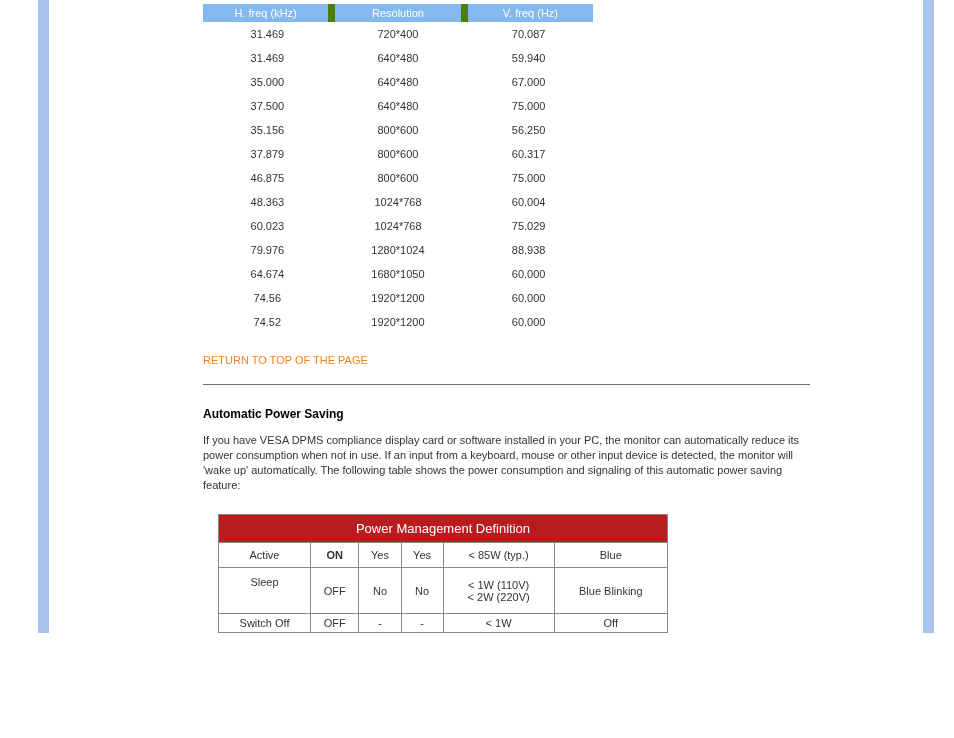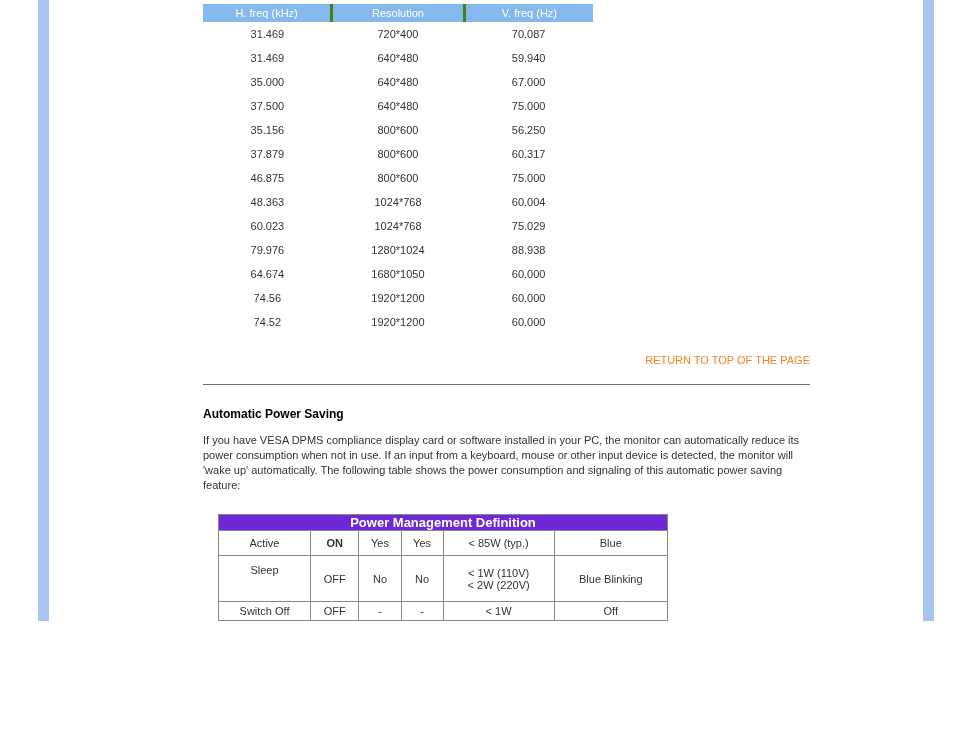--- a/index.html
+++ b/index.html
@@ -38,34 +38,34 @@
   .htable {
     border-collapse: collapse;
     width: 390px;
   }
   .htable th {
     background: #83b9ec;
     color: #fff;
     font-weight: normal;
     font-size: 11px;
     padding: 3px 0;
-    border-right: 3px solid #4d7c0f;
+    border-right: 7px solid #4d7c0f;
     text-align: center;
   }
   .htable th:last-child {
     border-right: none;
   }
   .htable td {
     text-align: center;
     font-size: 11px;
     padding: 6px 0;
     color: #333;
   }
   .return-link {
-    text-align: right;
+    text-align: left;
     color: #f58220;
     font-size: 11px;
     padding: 20px 0 18px 0;
   }
   .return-link a {
     color: #f58220;
     text-decoration: none;
   }
   hr.sep {
     border: none;
@@ -93,25 +93,24 @@
     border-collapse: collapse;
     width: 450px;
   }
   .pmtable td, .pmtable th {
     border: 1px solid #888;
     font-size: 11px;
     text-align: center;
     padding: 6px 4px;
   }
   .pmtable .title-row td {
-    background: #6d28d9;
+    background: #b91c1c;
     color: #fff;
     font-size: 13px;
-    padding: 0 0;
-    font-weight: bold;
+    padding: 6px 0;
   }
   .pmtable .header-row td {
     font-size: 12px;
     padding: 12px 4px;
   }
 </style>
 </head>
 <body>
 
 <div class="page">

